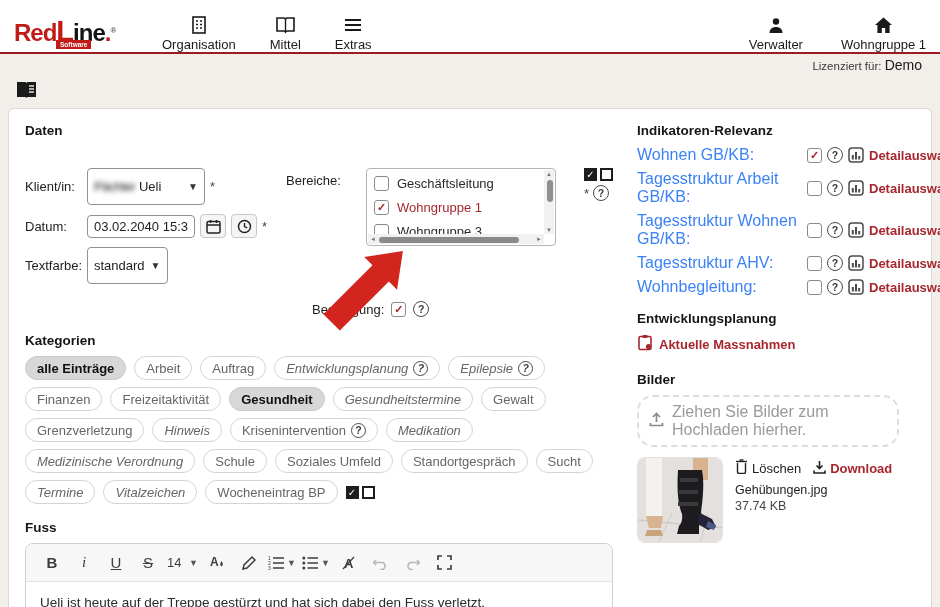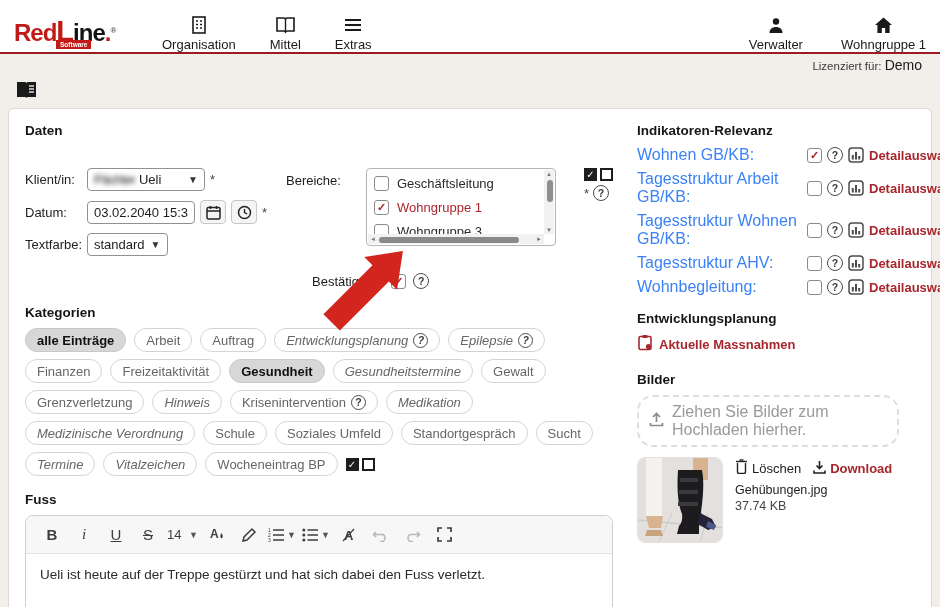--- a/index.html
+++ b/index.html
@@ -33,21 +33,21 @@
   .columns { display:flex; }
   .col-left { width:588px; }
   .col-right { flex:1; padding-left:24px; }
   .sec-heading { font-weight:bold; font-size:13.5px; color:#161616; margin-bottom:8px; }
 
   
   .daten-flex { display:flex;margin-top:30px; }
   .daten-fields { width:287px; }
   .field-row { display:flex; align-items:center; margin-bottom:9px; }
   .field-label { width:62px; font-size:13px; color:#222; }
-  .select-box { border:1px solid #919191; border-radius:4px; padding:3px 6px; display:inline-flex; align-items:center; gap:6px; background:#fff; font-size:13px; cursor:pointer; }
+  .select-box { border:1px solid #919191; border-radius:4px; padding:10px 6px; display:inline-flex; align-items:center; gap:6px; background:#fff; font-size:13px; cursor:pointer; }
   .caret { font-size:10px; color:#333; }
   .censored { filter:blur(2.5px); letter-spacing:-0.5px; }
   .req { color:#444; margin-left:5px; font-size:13px; }
   .text-input { border:1px solid #919191; border-radius:4px; padding:3px 6px; width:108px; font-size:13px; font-family:"Liberation Sans",sans-serif; color:#1d1d1d; }
   .icon-btn { width:26px; height:24px; border:1px solid #c7c7c7; background:#f5f5f5; border-radius:4px; display:inline-flex; align-items:center; justify-content:center; margin-left:5px; cursor:pointer; }
 
   
   .bereiche-block { display:flex;gap:20px; }
   .bereiche-label { width:60px; padding-top:5px; font-size:13px; }
   .listbox { position:relative; width:190px; height:78px; border:1px solid #b5b5b5; border-radius:4px; overflow:hidden; background:#fff; }

